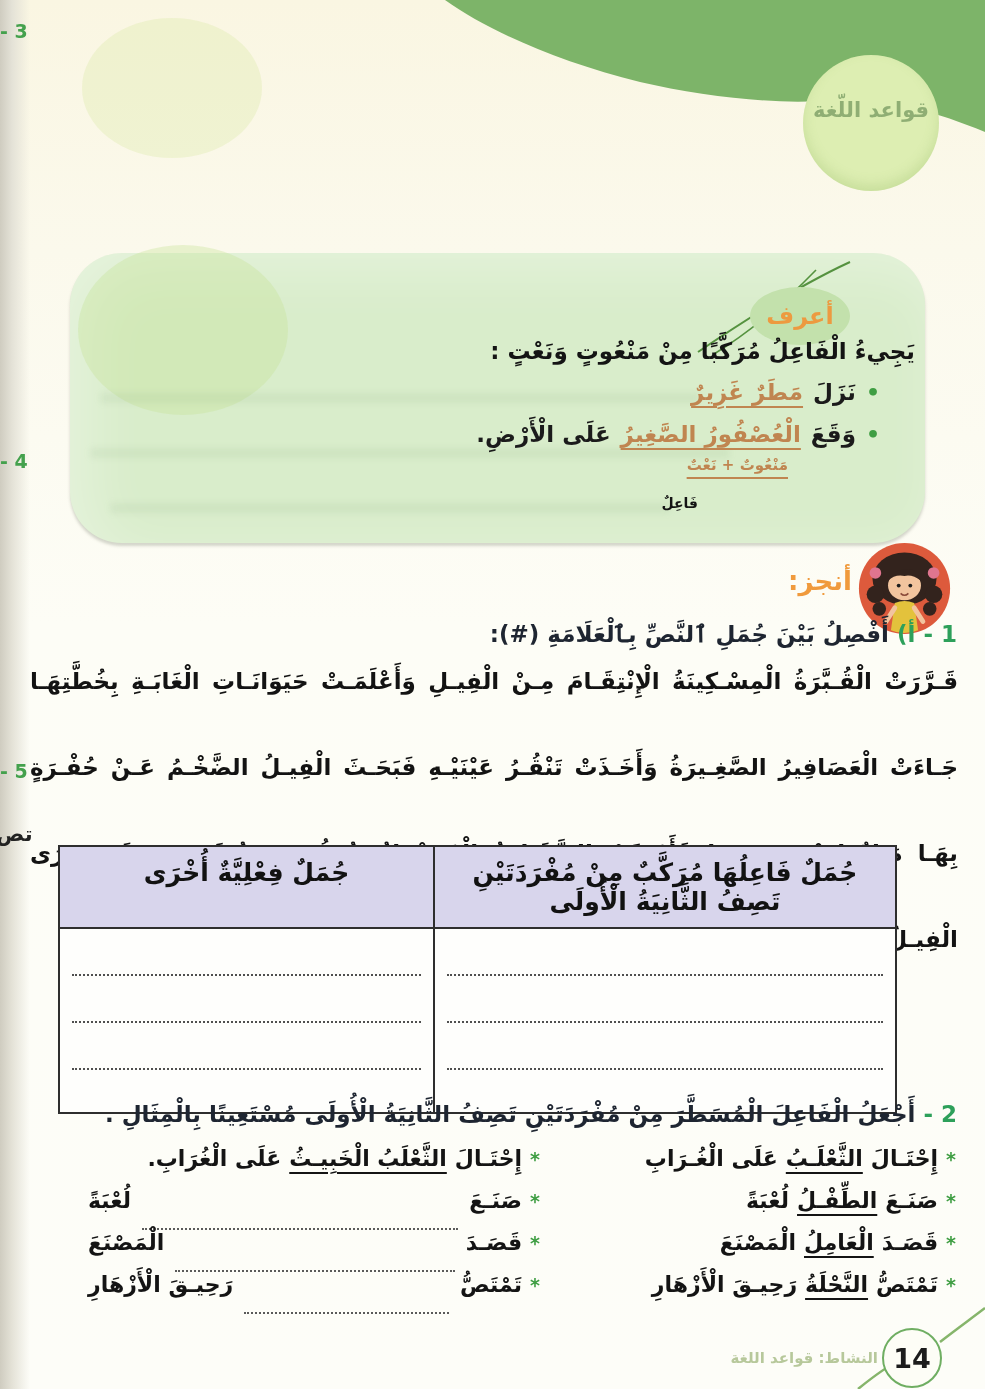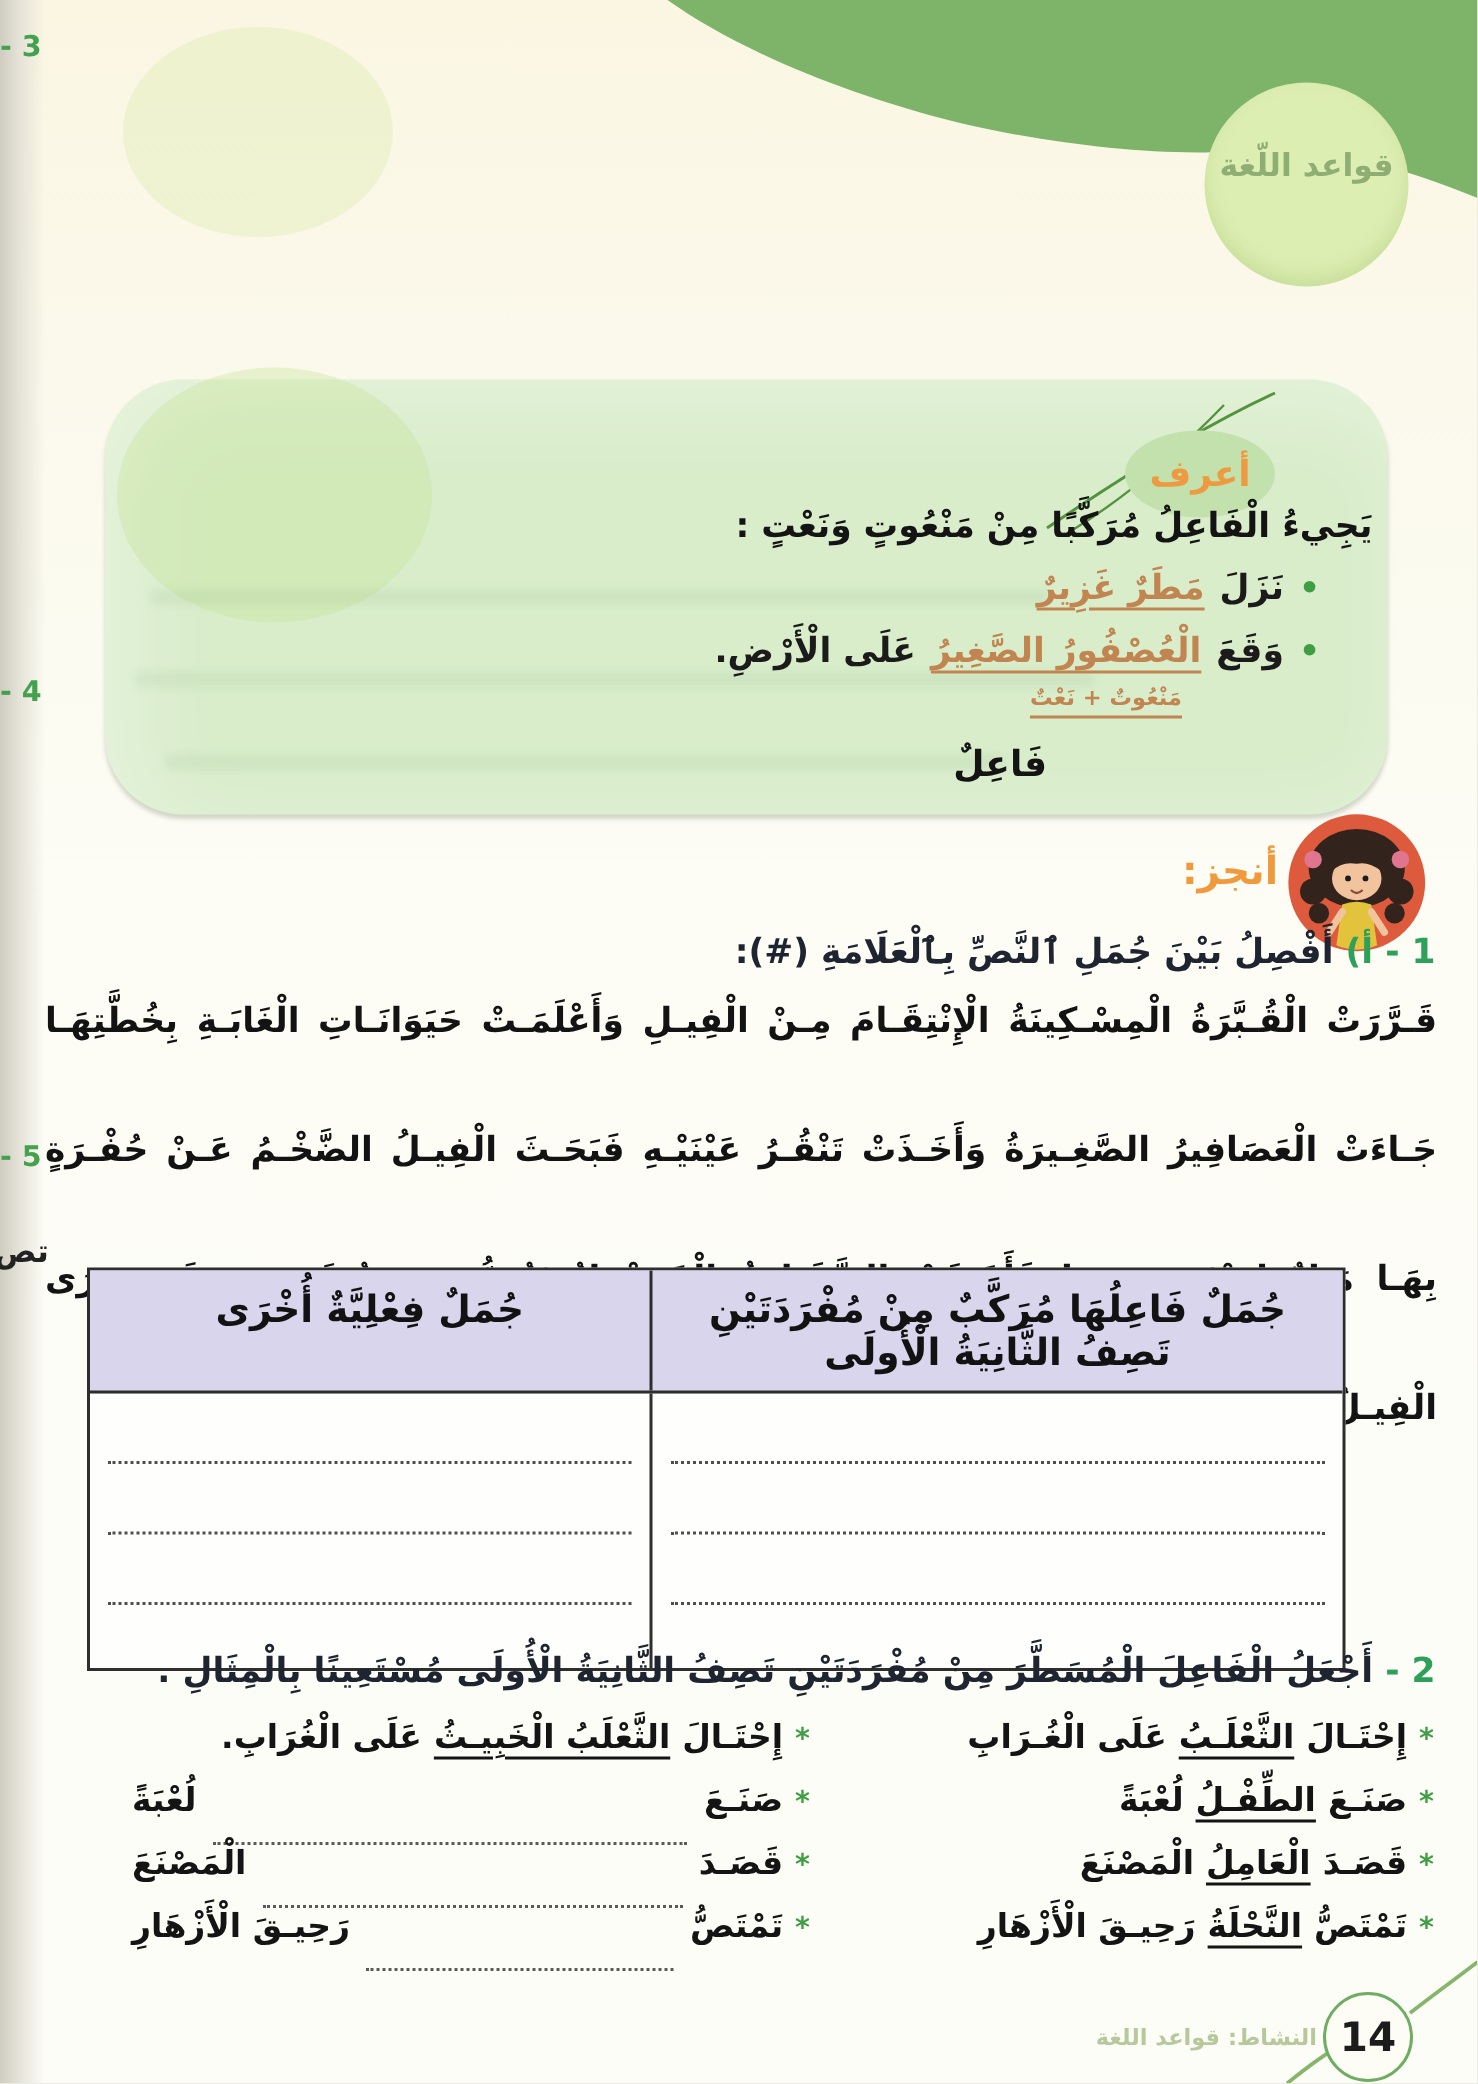--- a/index.html
+++ b/index.html
@@ -39,21 +39,21 @@
   .know-label{left:750px;top:287px;width:100px;height:58px;border-radius:50%;
     background:#c3e1ac;color:#ed9a40;font-size:24px;font-weight:bold;
     display:flex;align-items:center;justify-content:center;}
   .know-intro{right:70px;top:338px;font-size:23px;font-weight:bold;color:#141414;}
   .know-ex{right:105px;font-size:23px;font-weight:bold;display:flex;direction:rtl;gap:10px;align-items:baseline;}
   .bullet-dot{color:#3f9e43;font-size:22px;}
   .hl{color:#c08550;text-decoration:underline;text-decoration-color:#c08550;
       text-underline-offset:6px;text-decoration-thickness:1.5px;}
   .annot-top{right:197px;top:456px;color:#c08550;font-size:15px;font-weight:bold;
       text-decoration:underline;text-underline-offset:7px;text-decoration-thickness:1.5px;}
-  .annot-bottom{right:287px;top:495px;color:#141414;font-size:24px;font-weight:bold;margin-left:32px;}
+  .annot-bottom{right:287px;top:495px;color:#141414;font-size:14px;font-weight:bold;margin-left:32px;}
 
   
   .avatar{left:856px;top:540px;width:97px;height:97px;}
   .do-label{right:133px;top:566px;color:#f09a3c;font-size:26px;font-weight:bold;}
 
   .ex-heading{font-size:23px;font-weight:bold;color:#1e2531;}
   .ex-num{color:#2da05a;}
   .h1pos{right:28px;top:621px;}
   .h2pos{right:28px;top:1101px;}
 

